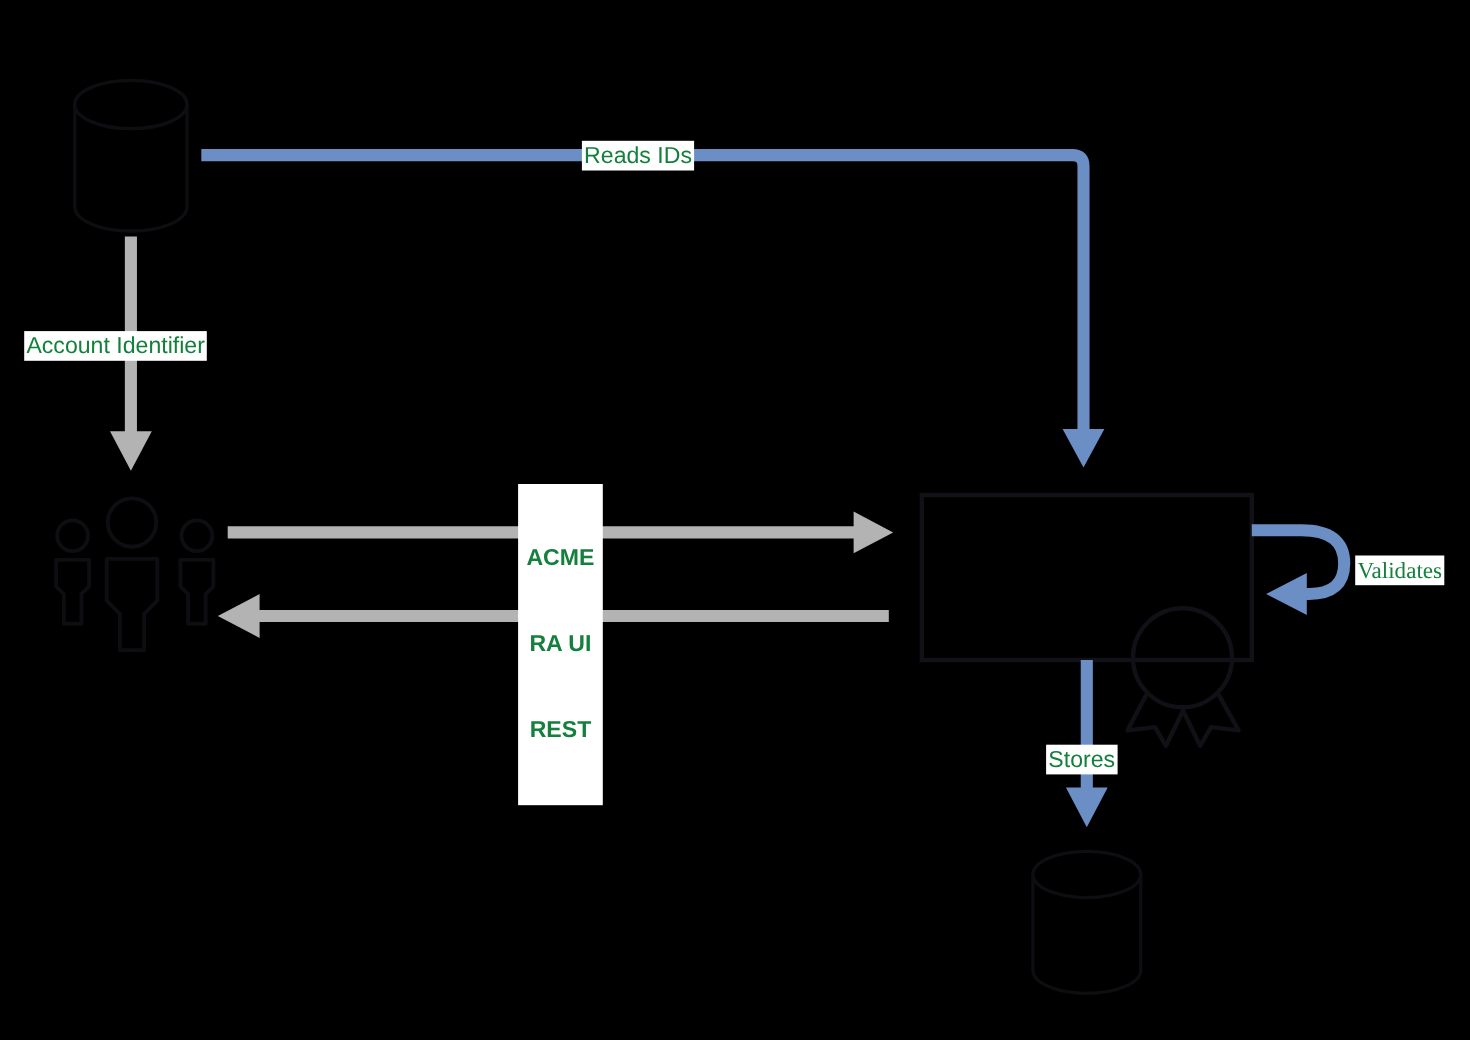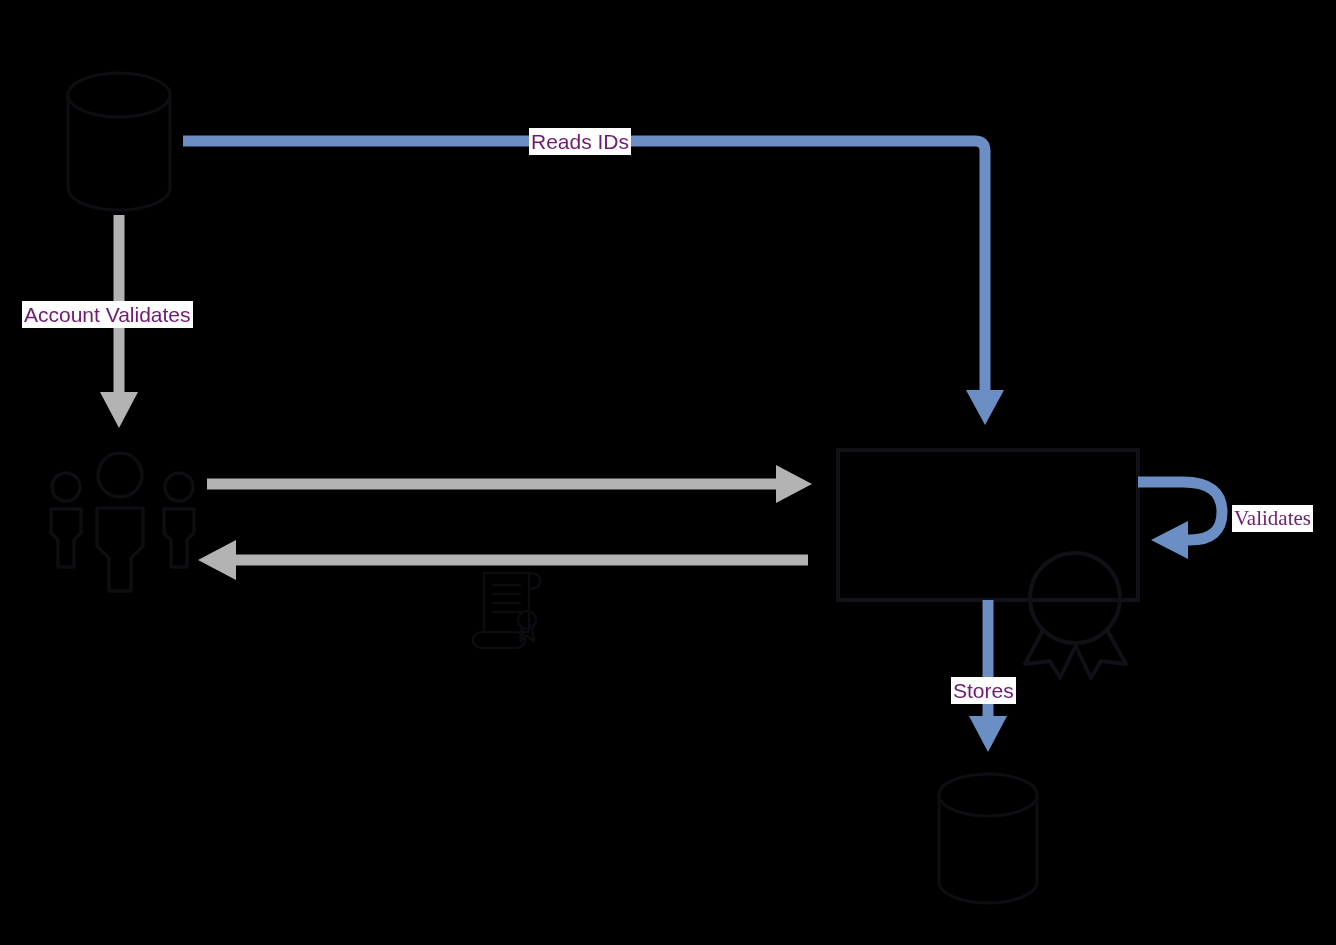--- a/index.html
+++ b/index.html
@@ -18,21 +18,21 @@
   svg.layer {
     position: absolute;
     left: 0;
     top: 0;
     width: 1336px;
     height: 945px;
   }
   .edge-label {
     position: absolute;
     background: #ffffff;
-    color: #701a75;
+    color: #15803d;
     font-family: "Liberation Sans", sans-serif;
     font-size: 21px;
     line-height: 25px;
     white-space: pre;
     padding: 1px 2px;
     text-align: center;
   }
   .edge-label.bold {
     font-weight: bold;
     font-size: 21px;
@@ -117,20 +117,25 @@
 
     <g>
       <path d="M939,795 L939,882 A49,21 0 0 0 1037,882 L1037,795 Z" fill="#000000" stroke="#0e0e12" stroke-width="3"></path>
       <ellipse cx="988" cy="795" rx="49" ry="21" fill="#000000" stroke="#0e0e12" stroke-width="3"></ellipse>
     </g>
 
   </svg>
 
   <div class="edge-label" style="left:529px; top:128px;">Reads IDs</div>
 
-  <div class="edge-label" style="left:22px; top:301px;">Account Validates</div>
+  <div class="edge-label" style="left:22px; top:301px;">Account Identifier</div>
 
+  <div class="edge-label bold" style="left:471px; top:440px; width:69px; padding:3px 4px;">
+    <div>ACME</div>
+    <div>RA UI</div>
+    <div>REST</div>
+  </div>
 
   <div class="edge-label" style="left:1232px; top:505px;font-family:Liberation Serif, serif;">Validates</div>
 
   <div class="edge-label" style="left:951px; top:677px;text-align:center;">Stores</div>
 
 </div>
 
 </body></html>

